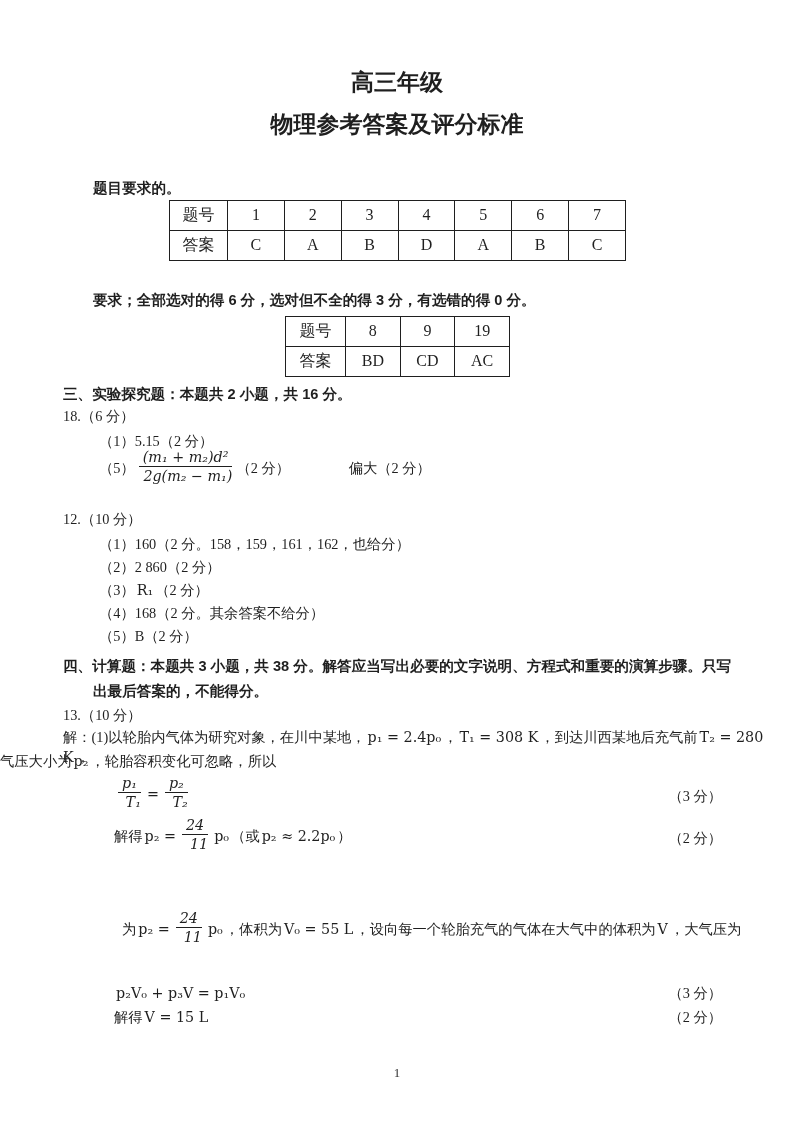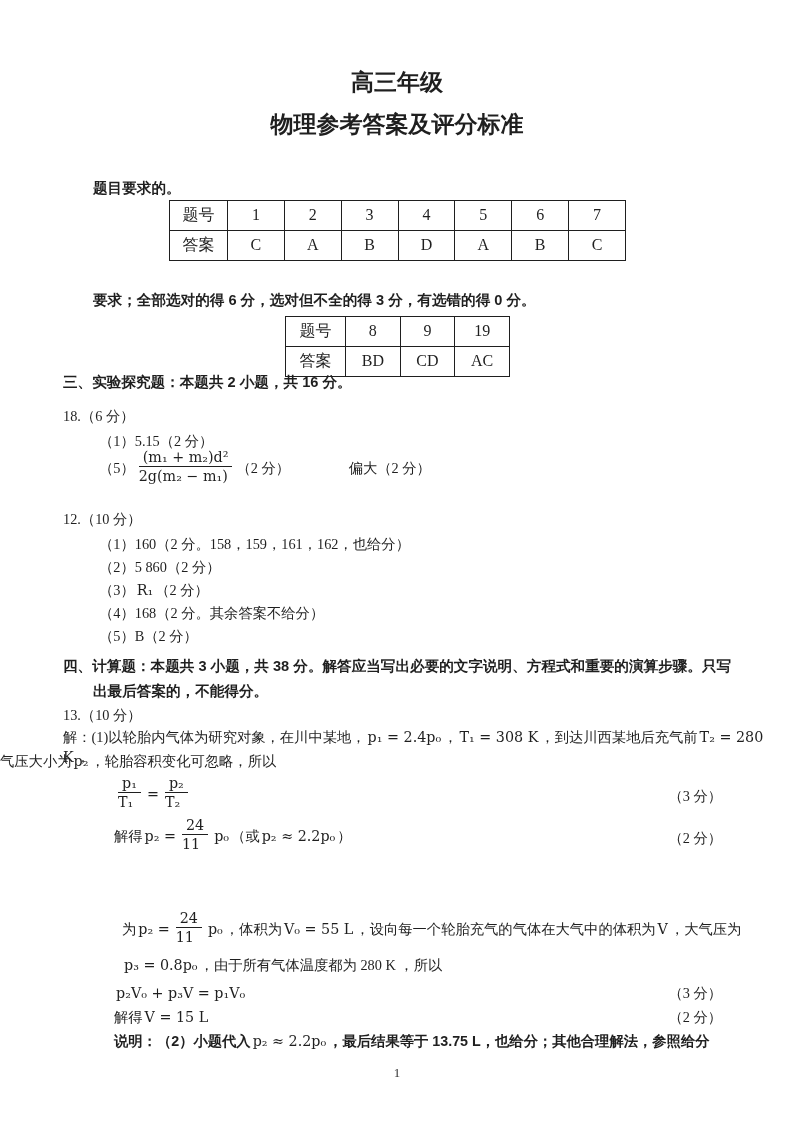--- a/index.html
+++ b/index.html
@@ -36,22 +36,22 @@
     font-family:"DejaVu Serif","Liberation Serif",serif;
     padding:0 2px;
   }
   .b{
     font-family:"Liberation Sans","DejaVu Sans",sans-serif;
     font-weight:700;
   }
   .cn{}
   .frac{
     display:inline-block;vertical-align:middle;position:relative;top:-3px;
-    text-align:left;margin:0 4px;line-height:1.15;
-    font-family:"DejaVu Serif","Liberation Serif",serif;
+    text-align:right;margin:0 4px;line-height:1.15;
+    font-family:"DejaVu Serif","Liberation Serif",serif;font-style:italic;
   }
   .frac .fnum{display:block;border-bottom:1px solid #1f1f1f;padding:0 4px 1px;}
   .frac .fden{display:block;padding-top:1px;}
   .anstable{
     position:absolute;border-collapse:collapse;table-layout:fixed;
     font-family:"Liberation Serif","DejaVu Serif",serif;font-size:16px;padding-left:45px;
   }
   .anstable td{
     border:1px solid #1f1f1f;text-align:center;vertical-align:middle;
     height:29px;padding:0;
@@ -122,32 +122,32 @@
       </tr>
       <tr>
         <td>答案</td>
         <td>BD</td>
         <td>CD</td>
         <td>AC</td>
       </tr>
     </tbody>
   </table>
 
-  <div class="abs sec x63" style="top:372px">三、实验探究题：本题共 2 小题，共 16 分。</div>
+  <div class="abs sec x63" style="top:384px">三、实验探究题：本题共 2 小题，共 16 分。</div>
 
   <div class="abs x63" style="top:406px">18.（6 分）</div>
   <div class="abs x99" style="top:431px">（1）5.15（2 分）</div>
   <div class="abs x99" style="top:452px">
     <span><span class="cn">（5）</span><span class="frac"><span class="fnum">(m₁ + m₂)d²</span><span class="fden">2g(m₂ − m₁)</span></span><span class="cn">（2 分）</span></span>
     <span class="extra">偏大（2 分）</span>
   </div>
 
   <div class="abs x63" style="top:509px">12.（10 分）</div>
   <div class="abs x99" style="top:534px">（1）160（2 分。158，159，161，162，也给分）</div>
-  <div class="abs x99" style="top:557px">（2）5 860（2 分）</div>
+  <div class="abs x99" style="top:557px">（2）2 860（2 分）</div>
   <div class="abs x99" style="top:580px"><span class="cn">（3）</span><span class="math">R₁</span><span class="cn">（2 分）</span></div>
   <div class="abs x99" style="top:603px">（4）168（2 分。其余答案不给分）</div>
   <div class="abs x99" style="top:626px">（5）B（2 分）</div>
 
   <div class="abs sec x63" style="top:656px">四、计算题：本题共 3 小题，共 38 分。解答应当写出必要的文字说明、方程式和重要的演算步骤。只写</div>
   <div class="abs sec x93" style="top:681px">出最后答案的，不能得分。</div>
 
   <div class="abs x63" style="top:705px">13.（10 分）</div>
   <div class="abs x63" style="top:727px"><span class="cn">解：(1)以轮胎内气体为研究对象，在川中某地，</span><span class="math">p₁ = 2.4p₀</span><span class="cn">，</span><span class="math">T₁ = 308 K</span><span class="cn">，到达川西某地后充气前</span><span class="math">T₂ = 280 K</span><span class="cn">，</span></div>
   <div class="abs x108" style="top:751px"><span class="cn">气压大小为</span><span class="math">p₂</span><span class="cn">，轮胎容积变化可忽略，所以</span></div>
@@ -158,31 +158,29 @@
     <span class="score">（3 分）</span>
   </div>
 
   <div class="abs x114 scored" style="top:820px">
     <span><span class="cn">解得</span><span class="math">p₂ =</span><span class="frac"><span class="fnum">24</span><span class="fden">11</span></span><span class="math">p₀</span><span class="cn">（或</span><span class="math">p₂ ≈ 2.2p₀</span><span class="cn">）</span></span>
     <span class="fill"></span>
     <span class="score">（2 分）</span>
   </div>
 
   <div class="abs x122" style="top:913px"><span class="cn">为</span><span class="math">p₂ =</span><span class="frac"><span class="fnum">24</span><span class="fden">11</span></span><span class="math">p₀</span><span class="cn">，体积为</span><span class="math">V₀ = 55 L</span><span class="cn">，设向每一个轮胎充气的气体在大气中的体积为</span><span class="math">V</span><span class="cn">，大气压为</span></div>
-  <div class="abs x122" style="top:955px"><span class="math">p₃ = 0.8p₀</span><span class="cn">，由于所有气体温度都为 280 K ，所以</span></div>
 
   <div class="abs x114 scored" style="top:983px">
     <span><span class="math">p₂V₀ + p₃V = p₁V₀</span></span>
     <span class="fill"></span>
     <span class="score">（3 分）</span>
   </div>
 
   <div class="abs x114 scored" style="top:1007px">
     <span><span class="cn">解得</span><span class="math">V = 15 L</span></span>
     <span class="fill"></span>
     <span class="score">（2 分）</span>
   </div>
 
-  <div class="abs x114" style="top:1031px"><span class="b">说明：（2）小题代入</span><span class="math">p₂ ≈ 2.2p₀</span><span class="b">，最后结果等于 13.75 L，也给分；其他合理解法，参照给分</span></div>
 
   <div class="abs pagenum" style="top:1064px">1</div>
 
 </div>
 
 </body></html>

